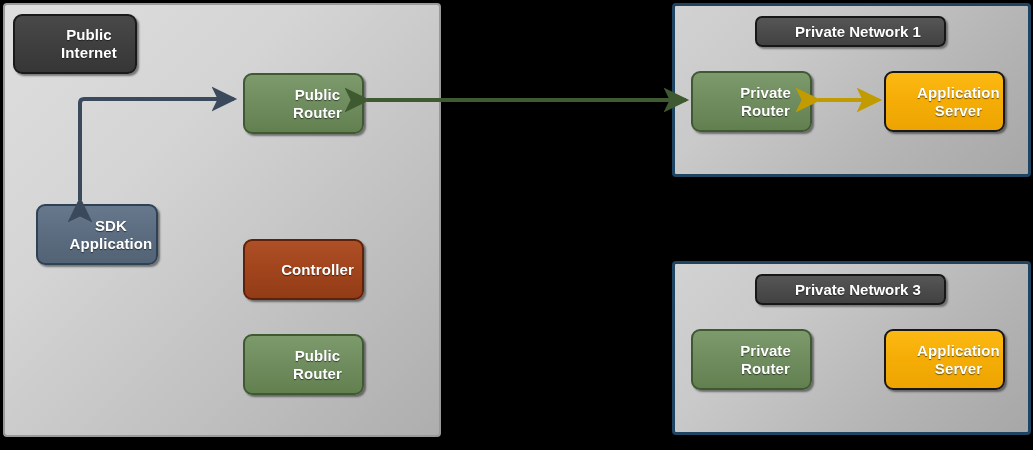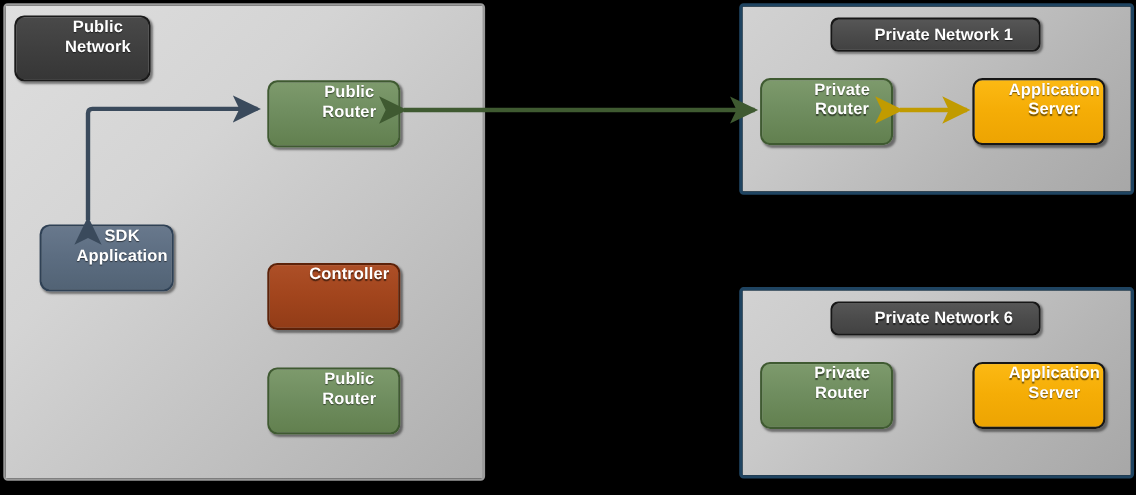--- a/index.html
+++ b/index.html
@@ -30,21 +30,21 @@
     box-shadow:2px 2px 0 rgba(0,0,0,0.45);
   }
   .zone-private-1{top:3px;height:174px;}
   .zone-private-2{top:261px;height:174px;}
 
   
   .node{
     position:absolute;
     box-sizing:border-box;
     display:flex;
-    align-items:flex-start;
+    align-items:center;
     justify-content:center;
     text-align:center;
     color:#ffffff;
     font-weight:bold;
     font-size:15px;
     line-height:1.18;
     border-radius:9px;
     letter-spacing:0.1px;
     text-shadow:0 1px 1px rgba(0,0,0,0.55);
     box-shadow:2px 2px 2px rgba(0,0,0,0.45);
@@ -97,21 +97,21 @@
 </head>
 <body>
 
 <div id="stage">
 
   <div class="zone zone-public">
 
     <div class="node n-dark" style="left:8px;top:9px;width:124px;height:60px;">
       <span>
         <span>Public</span>
-        <span>Network</span>
+        <span>Internet</span>
       </span>
     </div>
 
     <div class="node n-green" style="left:238px;top:68px;width:121px;height:61px;">
       <span>
         <span>Public</span>
         <span>Router</span>
       </span>
     </div>
 
@@ -153,21 +153,21 @@
       <span>
         <span>Application</span>
         <span>Server</span>
       </span>
     </div>
   </div>
 
   <div class="zone zone-private zone-private-2">
 
     <div class="zone-title" style="left:80px;top:10px;width:191px;height:31px;">
-      <span>Private Network 6</span>
+      <span>Private Network 3</span>
     </div>
 
     <div class="node n-green" style="left:16px;top:65px;width:121px;height:61px;">
       <span>
         <span>Private</span>
         <span>Router</span>
       </span>
     </div>
 
     <div class="node n-amber" style="left:209px;top:65px;width:121px;height:61px;">

